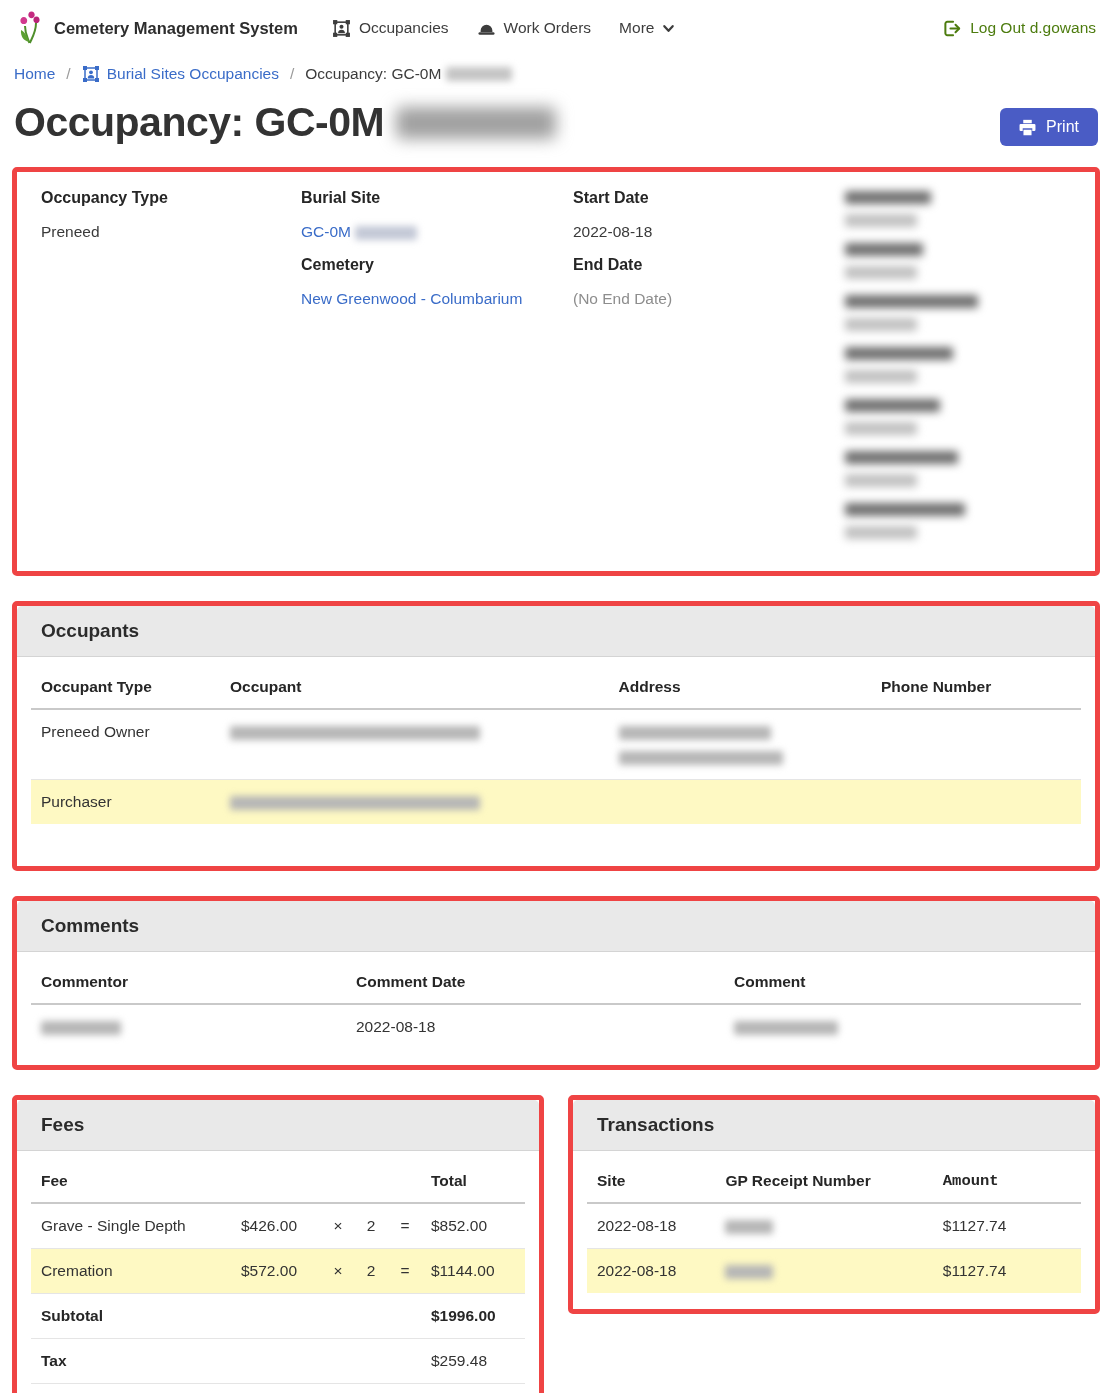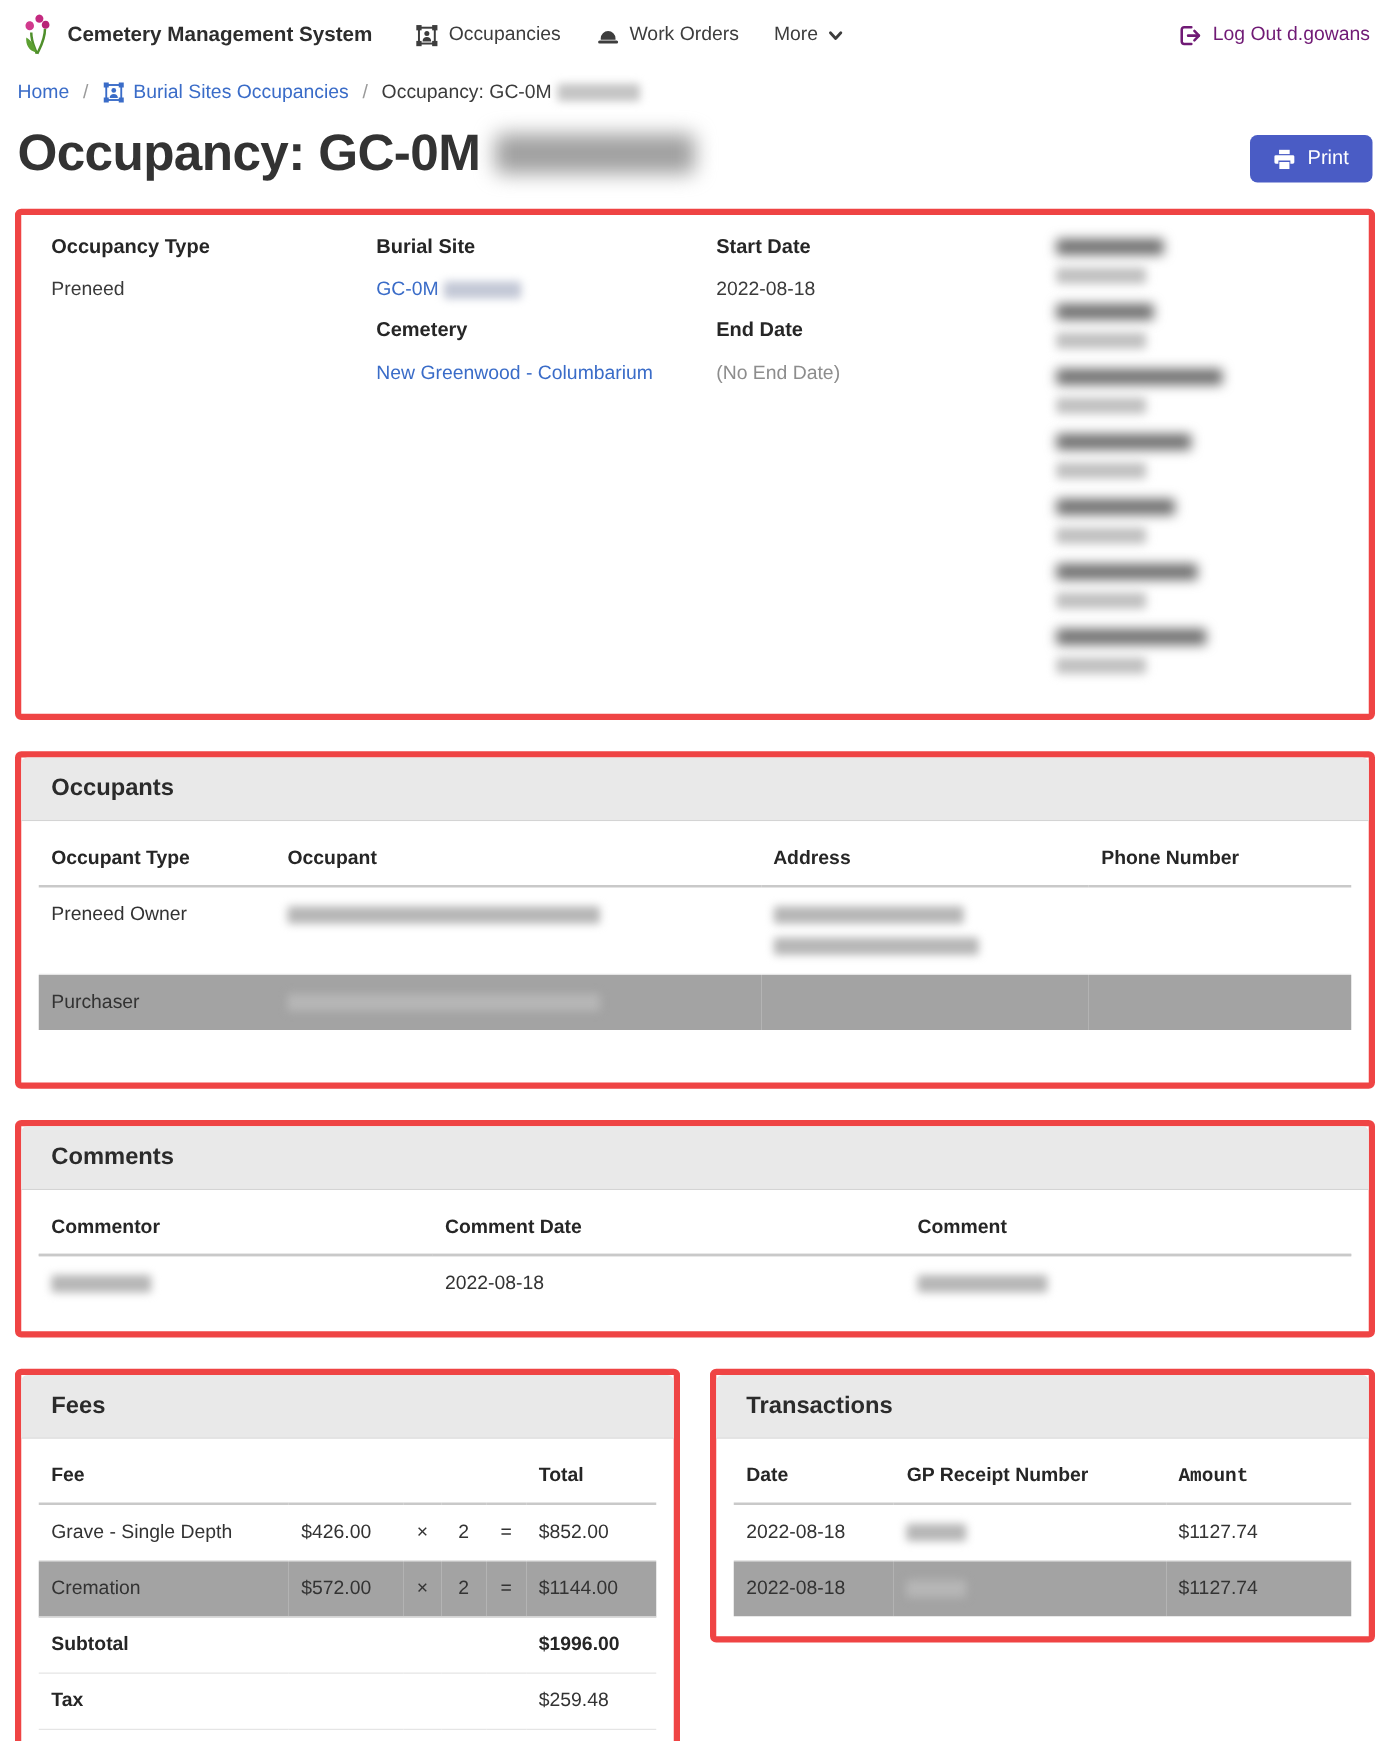--- a/index.html
+++ b/index.html
@@ -12,21 +12,21 @@
   }
   a { text-decoration: none; }
 
   
   .navbar { display: flex; align-items: center; justify-content: space-between; height: 56px; padding: 0 16px; background: #fff; }
   .nav-left { display: flex; align-items: center; }
   .logo { width: 28px; height: 36px; margin-right: 10px; flex: 0 0 auto; }
   .brand { font-weight: 700; font-size: 16.5px; color: #2d2d2d; margin-right: 34px; white-space: nowrap; }
   .nav-item { display: flex; align-items: center; gap: 8px; color: #3d3d3d; font-size: 15.5px; margin-right: 28px; cursor: pointer; white-space: nowrap; }
   .nav-item svg { color: #3d3d3d; }
-  .logout-link { display: flex; align-items: center; gap: 9px; color: #701a75; font-size: 15.5px; cursor: pointer; white-space: nowrap; }
+  .logout-link { display: flex; align-items: center; gap: 9px; color: #4d7c0f; font-size: 15.5px; cursor: pointer; white-space: nowrap; }
 
   
   .breadcrumb { display: flex; align-items: center; gap: 11px; padding: 9px 14px 4px; font-size: 15.5px; }
   .crumb-link { color: #3a6cc8; display: flex; align-items: center; gap: 7px; cursor: pointer; }
   .crumb-sep { color: #9a9a9a; }
   .crumb-current { color: #3c3c3c; display: flex; align-items: center; }
 
   
   .title-row { display: flex; align-items: flex-start; justify-content: space-between; padding: 12px 14px 21px; }
   .page-title { margin: 0; font-size: 41px; font-weight: 600; color: #333; letter-spacing: -0.5px; display: flex; align-items: center; line-height: 1.15; }
@@ -55,21 +55,21 @@
   .blur-linktail { background: #c3c8d6; height: 14px; width: 62px; margin-left: 4px; }
   .blur-cell { background: #b6b6b6; height: 14px; }
   .redacted-field { }
   .blur-rlabel { display: block; background: #6f6f6f; height: 13px; filter: blur(4.5px); margin: 4px 0 10px; }
   .blur-rvalue { display: block; background: #c0c0c0; height: 13px; filter: blur(4px); margin: 0 0 16px; }
 
   
   table { width: 100%; border-collapse: collapse; font-size: 15.5px; color: #333; }
   th { text-align: left; font-weight: 700; color: #262626; padding: 15px 10px 12px; border-bottom: 2px solid #c9c9c9; }
   td { padding: 13px 10px; border-bottom: 1px solid #e5e5e5; vertical-align: top; }
-  tr.striped { background: #a3a3a3; }
+  tr.striped { background: #fef9c3; }
   tr.no-border td { border-bottom: none; }
   th.r, td.r { }
   th.c, td.c { text-align: center; }
   .bold { font-weight: 700; color: #262626; }
 
   .occ-col-type { width: 18%; } .occ-col-occupant { width: 37%; } .occ-col-address { width: 25%; } .occ-col-phone { width: 20%; }
   .com-col-1 { width: 30%; } .com-col-2 { width: 36%; } .com-col-3 { width: 34%; }
   .fee-col-price { width: 92px; } .fee-col-x { width: 30px; } .fee-col-qty { width: 36px; } .fee-col-eq { width: 32px; } .fee-col-total { width: 104px; }
   .trx-col-date { width: 26%; } .trx-col-receipt { width: 44%; } .trx-col-amount { width: 30%; font-family: Liberation Mono, monospace; }
 
@@ -340,21 +340,21 @@
         </table>
       </div>
     </section>
 
     <section class="card">
       <div class="card-header">Transactions</div>
       <div class="card-body">
         <table>
           <thead>
             <tr>
-              <th class="trx-col-date">Date</th>
+              <th class="trx-col-date">Site</th>
               <th class="trx-col-receipt">GP Receipt Number</th>
               <th class="r trx-col-amount">Amount</th>
             </tr>
           </thead>
           <tbody>
             <tr>
               <td>2022-08-18</td>
               <td><span class="blur blur-cell" style="width:48px"></span></td>
               <td class="r">$1127.74</td>
             </tr>

